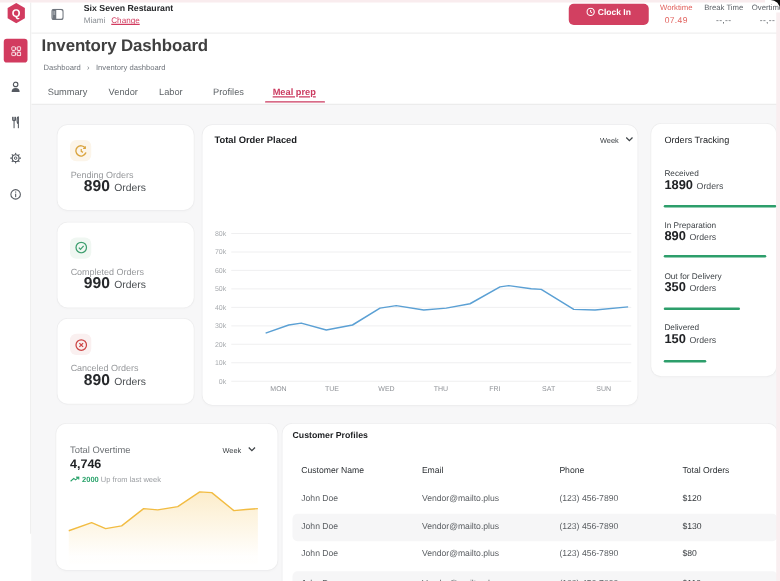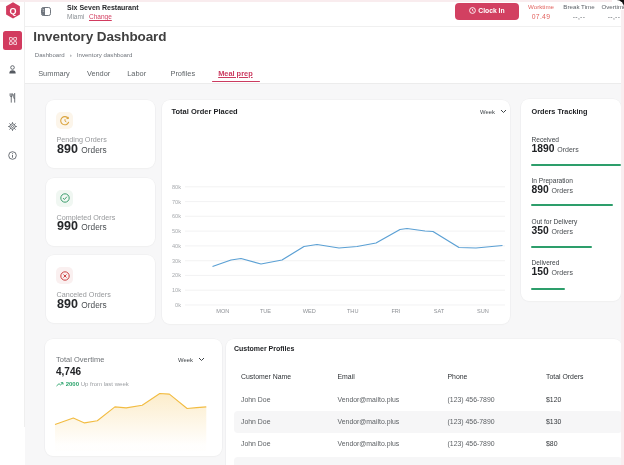--- a/index.html
+++ b/index.html
@@ -31,21 +31,21 @@
   #crumb { left:9.8px; top:23.5px; font-size:6.1px; color:#70757c; }
   .tab { top:41.6px; font-size:7.4px; color:#5f6468; transform:translateX(-50%); white-space:nowrap; }
   #tabactive { color:#cb3b60; font-weight:bold;text-decoration:underline; }
   #tabline { left:187.3px; top:53.6px; width:47.7px; height:1.7px; background:#cb3b60; border-radius:1px; }
 
   
   #content { left:25px; top:84px; width:597px; height:381px; background:#f7f7f8; }
   .card { position:absolute; background:#fff; border-radius:8px; box-shadow:0 0 0 0.6px #ededee, 0 1px 2px rgba(0,0,0,0.02); }
   .iconbox { position:absolute; left:10px; top:12px; width:17px; height:17px; border-radius:5px; }
   .clabel { position:absolute; left:10.5px; font-size:7.2px; color:#96989b; }
-  .cval { position:absolute; left:11px; font-size:12.5px; font-weight:bold; color:#26282b; }
+  .cval { position:absolute; left:21px; font-size:12.5px; font-weight:bold; color:#26282b; }
   .cval .suf { font-size:8.3px; font-weight:normal; color:#4a4e52; letter-spacing:0; }
 
   
   .green { color:#2aa36b; }
   .trow { left:8px; width:388px; height:22px; font-size:6.9px; color:#5b5f63; border-radius:4px; }
   .trow span { top:7px; }
   .trow .tval { color:#33373b; }
   .graybg { background:#f6f6f7; }
 </style>
 </head>
@@ -162,21 +162,21 @@
           <text x="190.7" y="133">THU</text>
           <text x="233.9" y="133">FRI</text>
           <text x="276.9" y="133">SAT</text>
           <text x="320.9" y="133">SUN</text>
         </g>
         <polyline points="50.5,86.5 69,80 79,78.5 99,84 120,80 142,66.5 155,64.5 177,68 195,66.5 214,63 238,49.5 245,48.5 263,51 271,51.5 297,67.5 314,68 340.5,65.5" fill="none" stroke="#5ba0d4" stroke-width="1.2" stroke-linejoin="round"></polyline>
       </svg>
     </div>
 
     <div class="card" id="orderscard" style="left:521px;top:99px;width:100px;height:202px">
-      <div class="abs" style="left:10.5px;top:7.5px;font-size:7.3px;font-weight:bold;color:#1c1e21">Orders Tracking</div>
+      <div class="abs" style="left:10.5px;top:7.5px;font-size:7.3px;font-weight:normal;color:#1c1e21">Orders Tracking</div>
       <div class="abs" style="left:10.5px;top:37px;font-size:6.6px;color:#3e4347">Received</div>
       <div class="abs" style="left:10.5px;top:43.8px;font-size:10.3px;font-weight:bold;color:#202225">1890 <span style="font-size:7px;color:#4a4e52;font-weight:normal">Orders</span></div>
       <div class="abs" style="left:10px;top:64.5px;width:90px;height:2.4px;background:#2d9e6b;border-radius:2px"></div>
       <div class="abs" style="left:10.5px;top:77.5px;font-size:6.6px;color:#3e4347">In Preparation</div>
       <div class="abs" style="left:10.5px;top:84.8px;font-size:10.3px;font-weight:bold;color:#202225">890 <span style="font-size:7px;color:#4a4e52;font-weight:normal">Orders</span></div>
       <div class="abs" style="left:10px;top:104.5px;width:81.5px;height:2.4px;background:#2d9e6b;border-radius:2px"></div>
       <div class="abs" style="left:10.5px;top:118.5px;font-size:6.6px;color:#3e4347">Out for Delivery</div>
       <div class="abs" style="left:10.5px;top:125.8px;font-size:10.3px;font-weight:bold;color:#202225">350 <span style="font-size:7px;color:#4a4e52;font-weight:normal">Orders</span></div>
       <div class="abs" style="left:10px;top:146.5px;width:60.5px;height:2.4px;background:#2d9e6b;border-radius:2px"></div>
       <div class="abs" style="left:10.5px;top:160px;font-size:6.6px;color:#3e4347">Delivered</div>

